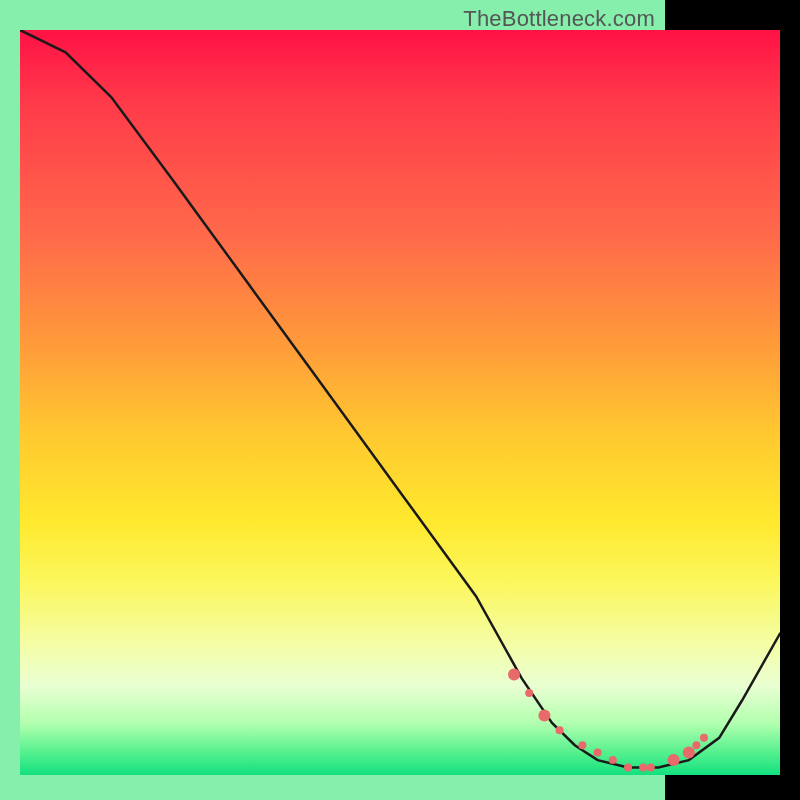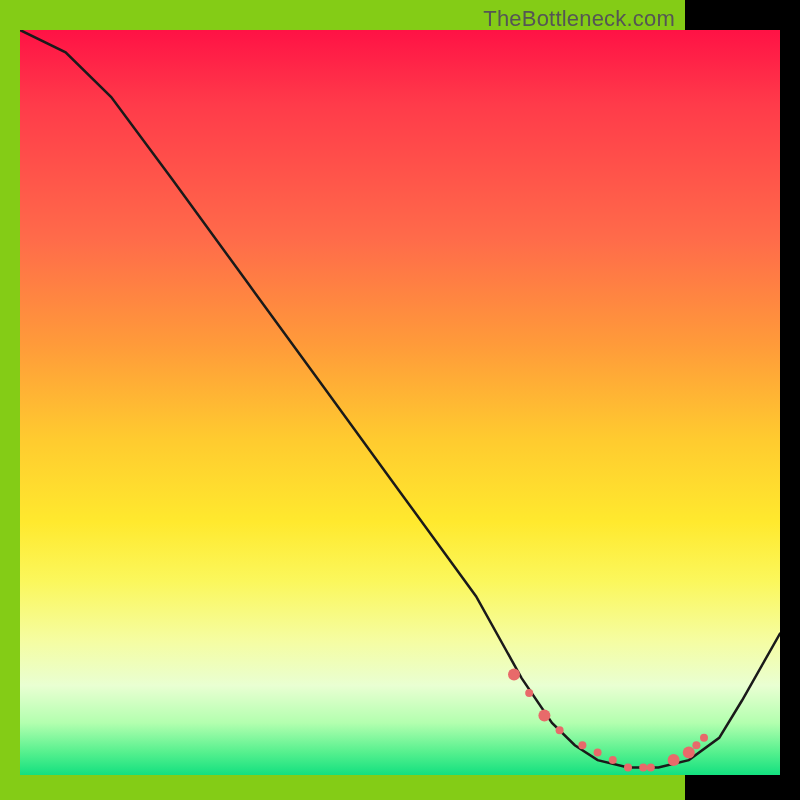--- a/index.html
+++ b/index.html
@@ -8,22 +8,21 @@
     background: #000;
     width: 800px;
     height: 800px;
     overflow: hidden;
     font-family: Arial, Helvetica, sans-serif;
   }
   .frame {
     position: relative;
     width: 665px;
     height: 800px;
-    background: #84cc16;
-    padding-left: 20px;
+    background: #86efac;
   }
   .watermark {
     position: absolute;
     top: 6px;
     right: 10px;
     color: #555;
     font-size: 22px;
     font-weight: 500;
     letter-spacing: 0.2px;
     z-index: 20;

